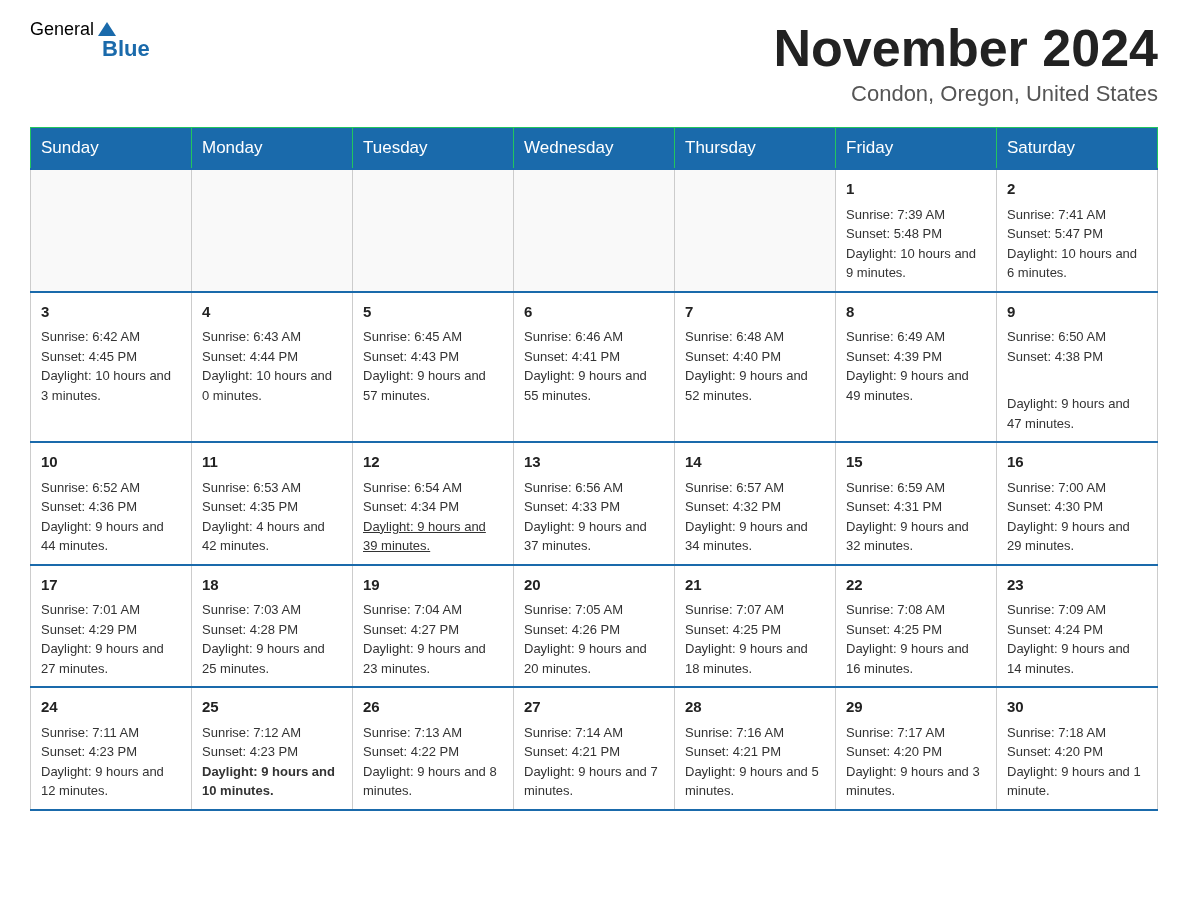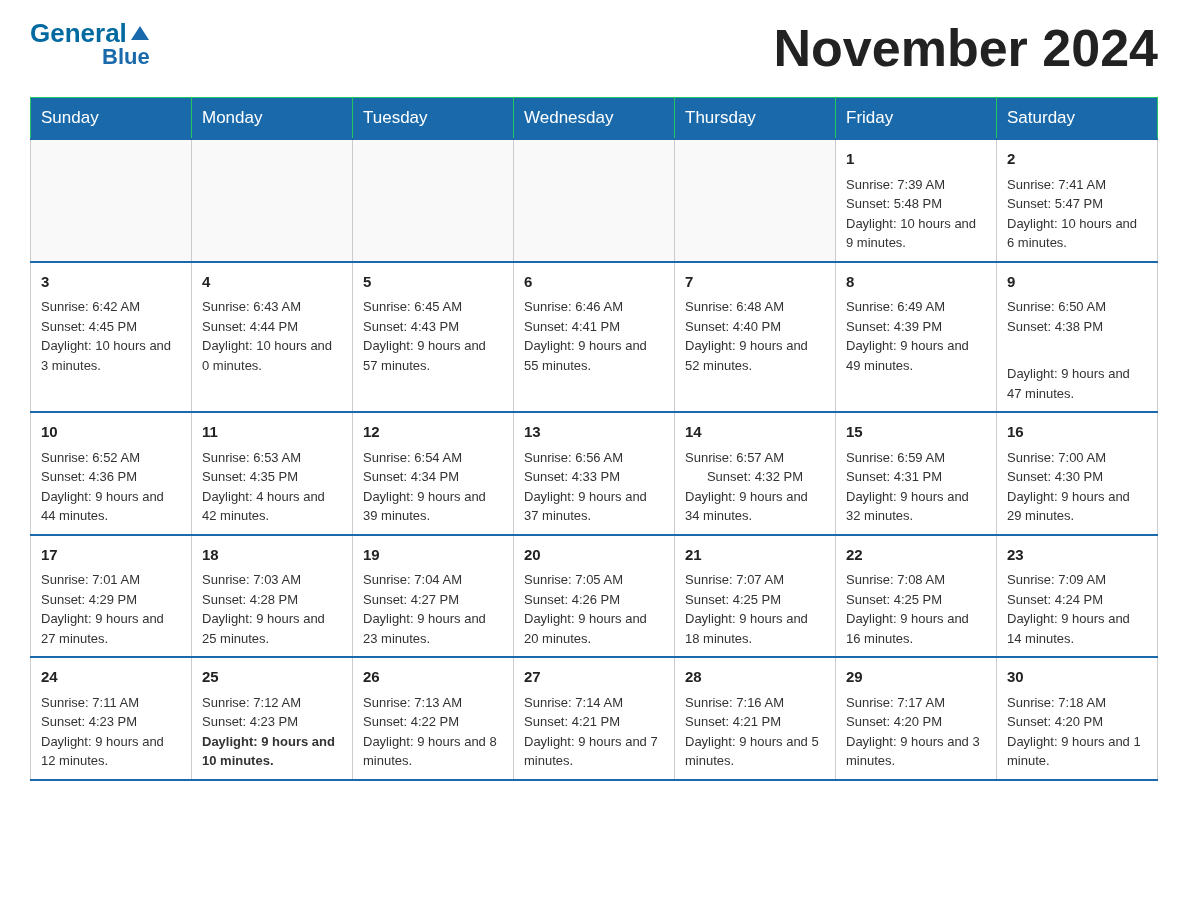--- a/index.html
+++ b/index.html
@@ -16,23 +16,23 @@
       justify-content: space-between;
       align-items: flex-start;
       margin-bottom: 20px;
     }
     .logo {
       display: flex;
       flex-direction: column;
       align-items: flex-start;
     }
     .logo-general {
-      font-size: 26px;
-      font-weight: bold;
-      color: #0369a1;
+      font-size: 18px;
+      font-weight: normal;
+      color: #000000;
       line-height: 1;
     }
     .logo-blue {
       font-size: 22px;
       font-weight: bold;
       color: #1a6aab;
       margin-left: 36px;
       line-height: 1;
     }
     .title-block {
@@ -94,20 +94,21 @@
     <div style="display:flex;align-items:center;">
       <span class="logo-general">General</span>
       <span style="display:inline-block;width:0;height:0;border-left:9px solid transparent;border-right:9px solid transparent;border-bottom:14px solid #1a6aab;margin-left:4px;vertical-align:middle;"></span>
     </div>
     <div style="margin-left:36px;">
       <span class="logo-blue">Blue</span>
     </div>
   </div>
   <div class="title-block">
     <div class="month-title">November 2024</div>
+    <div class="location">Condon, Oregon, United States</div>
   </div>
 </div>
 
 <table class="calendar">
   <thead>
     <tr>
     <th>Sunday</th>
         <th>Monday</th>
         <th>Tuesday</th>
         <th>Wednesday</th>
@@ -190,32 +191,32 @@
         <td>
           <span class="day-num">11</span>
           <span style="display: block;">Sunrise: 6:53 AM</span>
           <span style="display: block;">Sunset: 4:35 PM</span>
           <span style="display: block;">Daylight: 4 hours and 42 minutes.</span>
         </td>
         <td>
           <span class="day-num">12</span>
           <span style="display: block;">Sunrise: 6:54 AM</span>
           <span style="display: block;">Sunset: 4:34 PM</span>
-          <span style="display: block;">Daylight: 9 hours and 39 minutes.</span>
+          <span style="display: block; text-decoration: underline;">Daylight: 9 hours and 39 minutes.</span>
         </td>
         <td>
           <span class="day-num">13</span>
           <span style="display: block;">Sunrise: 6:56 AM</span>
           <span style="display: block;">Sunset: 4:33 PM</span>
           <span style="display: block;">Daylight: 9 hours and 37 minutes.</span>
         </td>
         <td>
           <span class="day-num">14</span>
           <span style="display: block;">Sunrise: 6:57 AM</span>
-          <span style="display: block; text-align: center;">Sunset: 4:32 PM</span>
+          <span style="display: block;">Sunset: 4:32 PM</span>
           <span style="display: block;">Daylight: 9 hours and 34 minutes.</span>
         </td>
         <td>
           <span class="day-num">15</span>
           <span style="display: block;">Sunrise: 6:59 AM</span>
           <span style="display: block;">Sunset: 4:31 PM</span>
           <span style="display: block;">Daylight: 9 hours and 32 minutes.</span>
         </td>
         <td>
           <span class="day-num">16</span>

